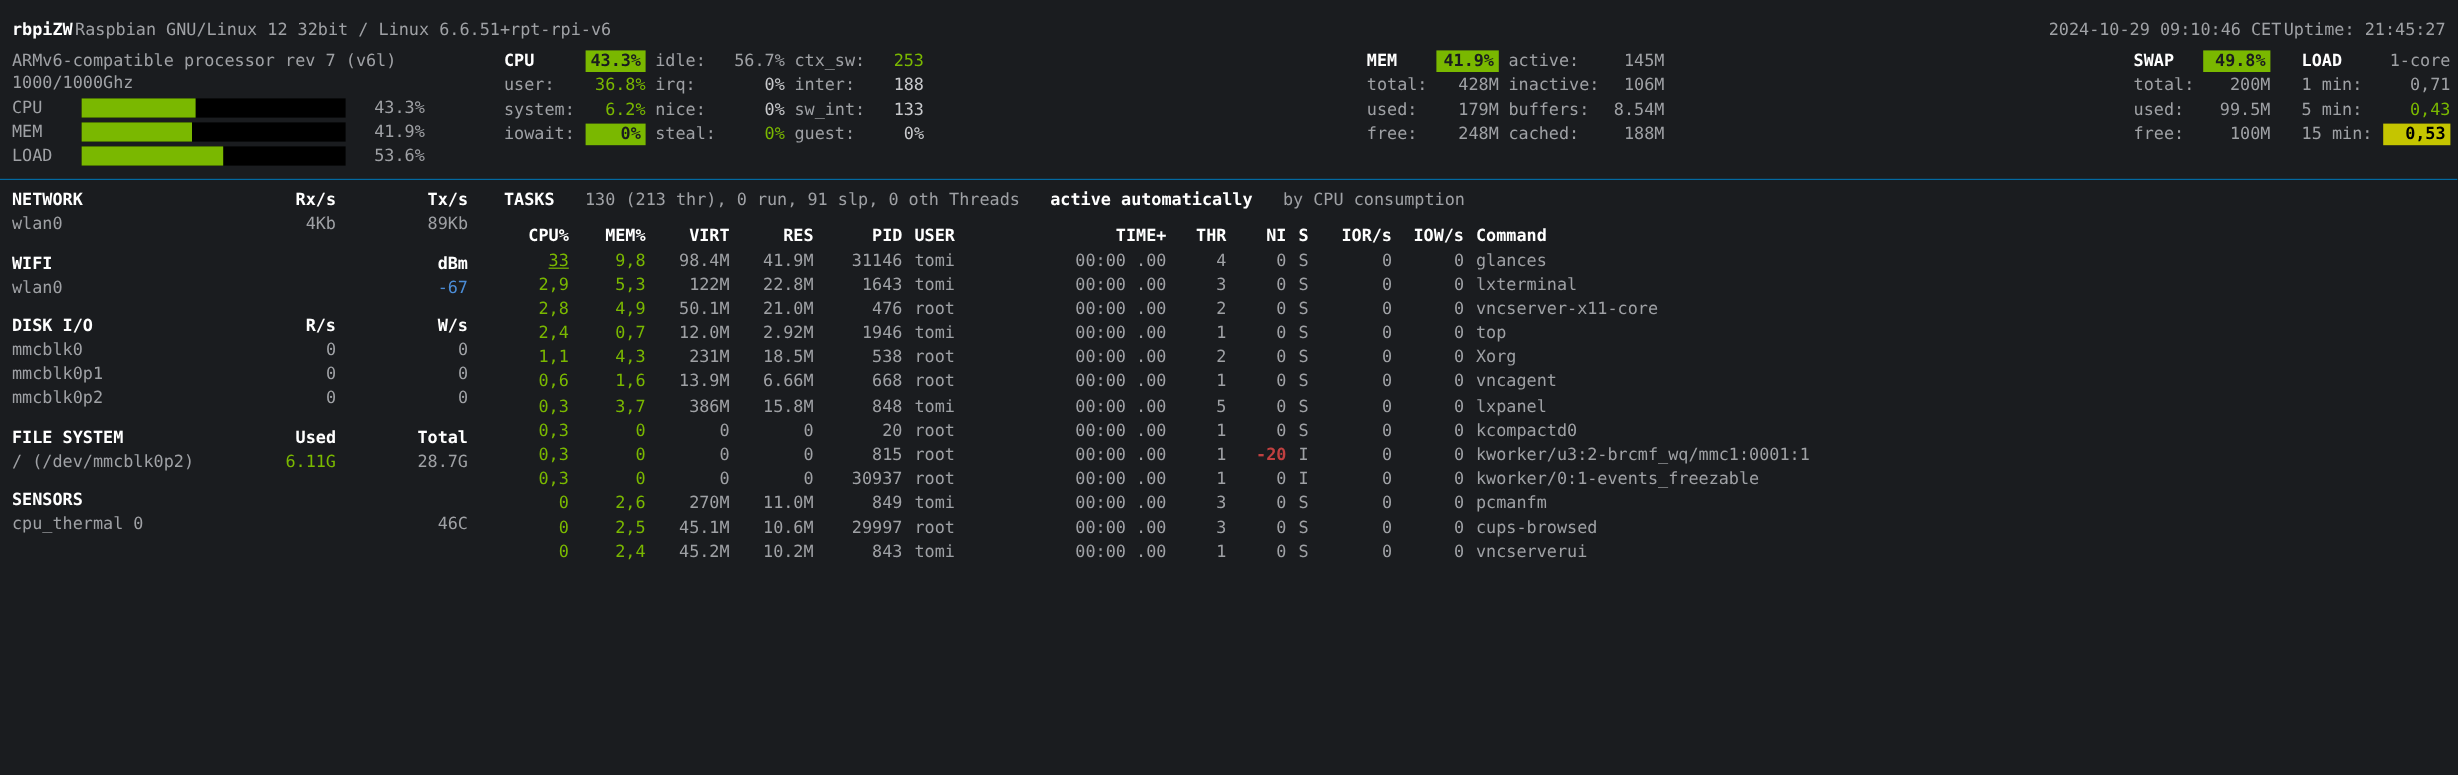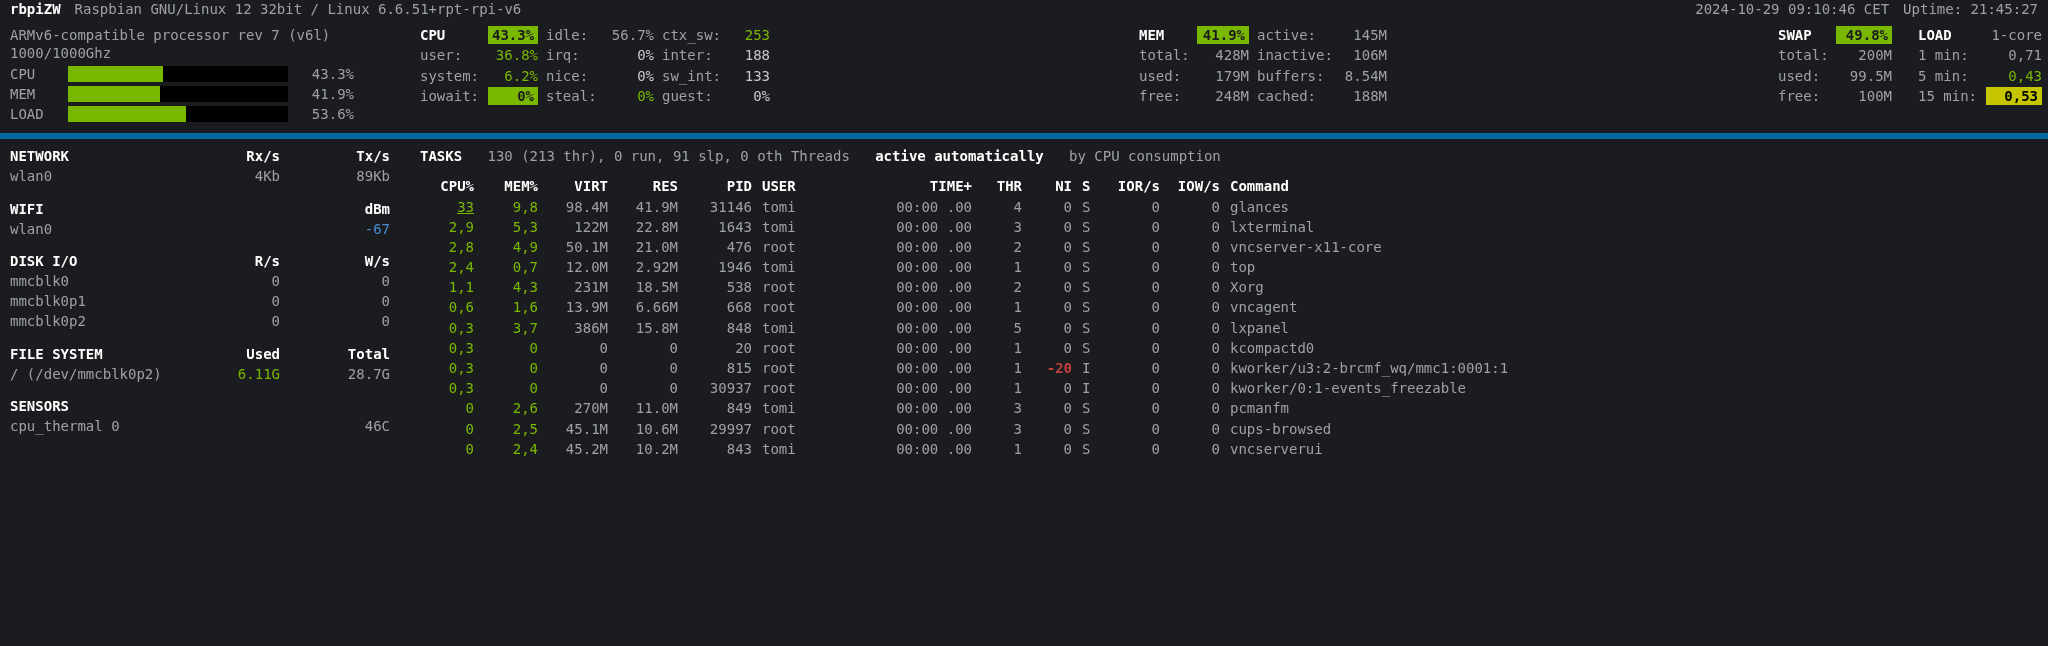--- a/index.html
+++ b/index.html
@@ -2,23 +2,23 @@
 <html><head>
 <meta charset="utf-8">
 <style>
   html,body{margin:0;padding:0;background:#1a1c1f;color:#c8c9cc;font:14px/1.3 "DejaVu Sans Mono","Consolas",monospace;width:2048px;height:646px;overflow:hidden}
   .white{color:#fff;font-weight:bold}
   .dim{color:#9fa1a5}
   .green{color:#7ab800}
   .blue{color:#4b8cd6}
   .badge{background:#7ab800;color:#1a1c1f;padding:0 4px;font-weight:bold}
   .badge-yellow{background:#c5c500;color:#000000;padding:0 4px;font-weight:bold}
-  .hdr{display:flex;padding:0 10px 6px;gap:14px}
+  .hdr{display:flex;padding:16px 10px 6px;gap:2px}
   .flex-sp{flex:1}
-  .row2{display:flex;padding:2px 10px 10px;border-bottom:6px solid #0369a1;gap:30px}
+  .row2{display:flex;padding:2px 10px 10px;border-bottom:1px solid #0369a1;gap:30px}
   .col{display:flex;flex-direction:column;gap:2px}
   .sumL{width:380px}
   .bars{display:grid;grid-template-columns:52px 220px 60px;align-items:center;gap:2px 6px}
   .bar{height:16px;background:#000;position:relative}
   .bar>span{position:absolute;top:0;left:0;bottom:0;background:#7ab800}
   .grid2{display:grid;gap:2px 8px;align-items:center}
   .r{text-align:right}
   .body{display:flex;padding:8px 10px 0;gap:30px}
   .left{width:380px}
   .lgrid{display:grid;grid-template-columns:160px 110px 110px;gap:2px 0}

